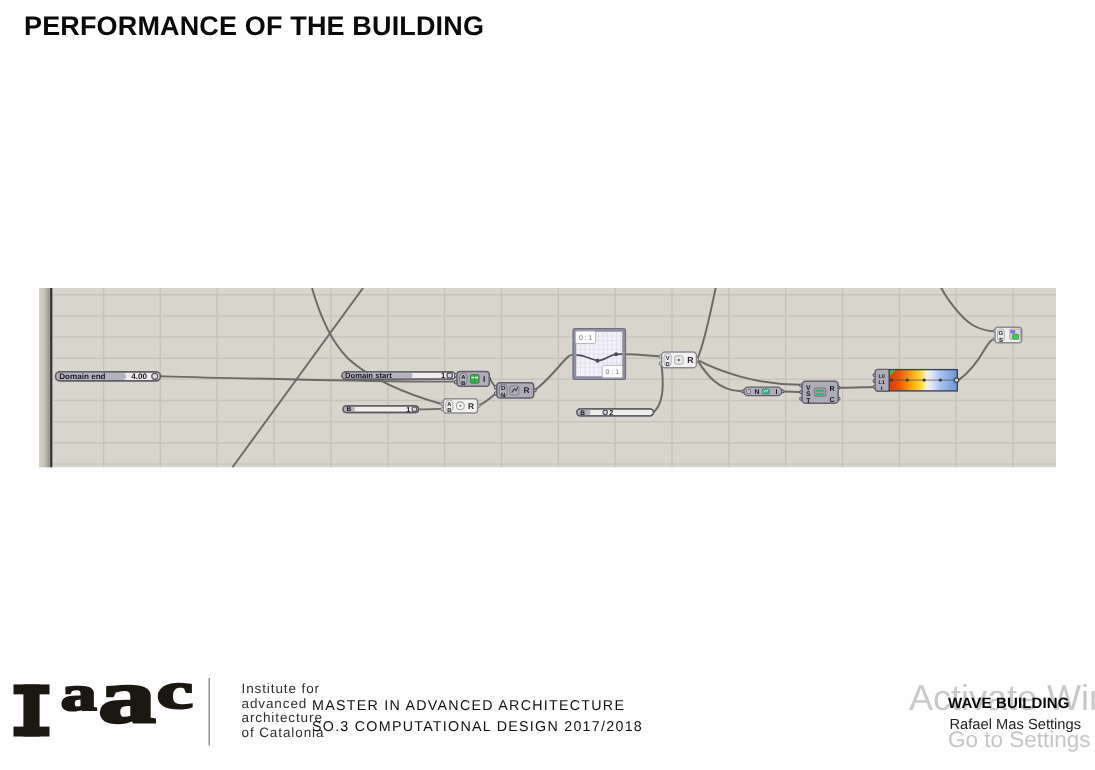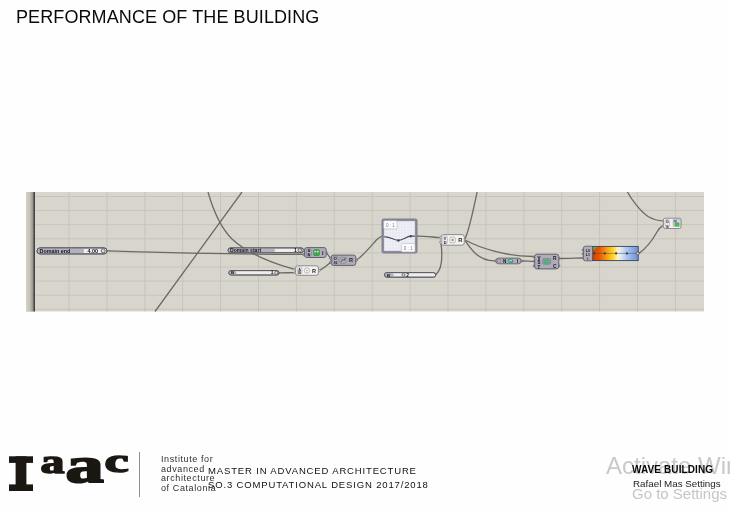--- a/index.html
+++ b/index.html
@@ -1,18 +1,18 @@
 <!DOCTYPE html>
 <html><head>
 <meta charset="utf-8">
 <style>
   html,body{margin:0;padding:0;}
   body{width:730px;height:513px;background:#fefefe;position:relative;overflow:hidden;
        font-family:"Liberation Sans",sans-serif;}
-  .title{position:absolute;left:16px;top:7px;font-size:18px;font-weight:normal;color:#0a0a0a;letter-spacing:0.1px;}
+  .title{position:absolute;left:16px;top:7px;font-size:18px;font-weight:bold;color:#0a0a0a;letter-spacing:0.1px;}
   .inst{position:absolute;left:145px;top:455px;font-size:9px;letter-spacing:0.6px;line-height:9.7px;color:#2f2f2f;margin-left:16px;}
   .master{position:absolute;left:208px;top:464px;font-size:9.5px;font-weight:normal;color:#111;line-height:13.9px;letter-spacing:0.85px;}
   .wm1{position:absolute;left:606px;top:452px;font-size:24px;color:#c9c9c9;white-space:nowrap;}
   .wm2{position:absolute;left:604px;top:485px;font-size:15px;color:#c6c6c6;white-space:nowrap;margin-left:28px;}
   .wave{position:absolute;left:632px;top:464px;font-size:10px;font-weight:bold;color:#070707;letter-spacing:0.1px;white-space:nowrap;}
   .rafael{position:absolute;left:633px;top:478px;font-size:9.8px;color:#222;white-space:nowrap;}
 </style>
 </head>
 <body>
 

